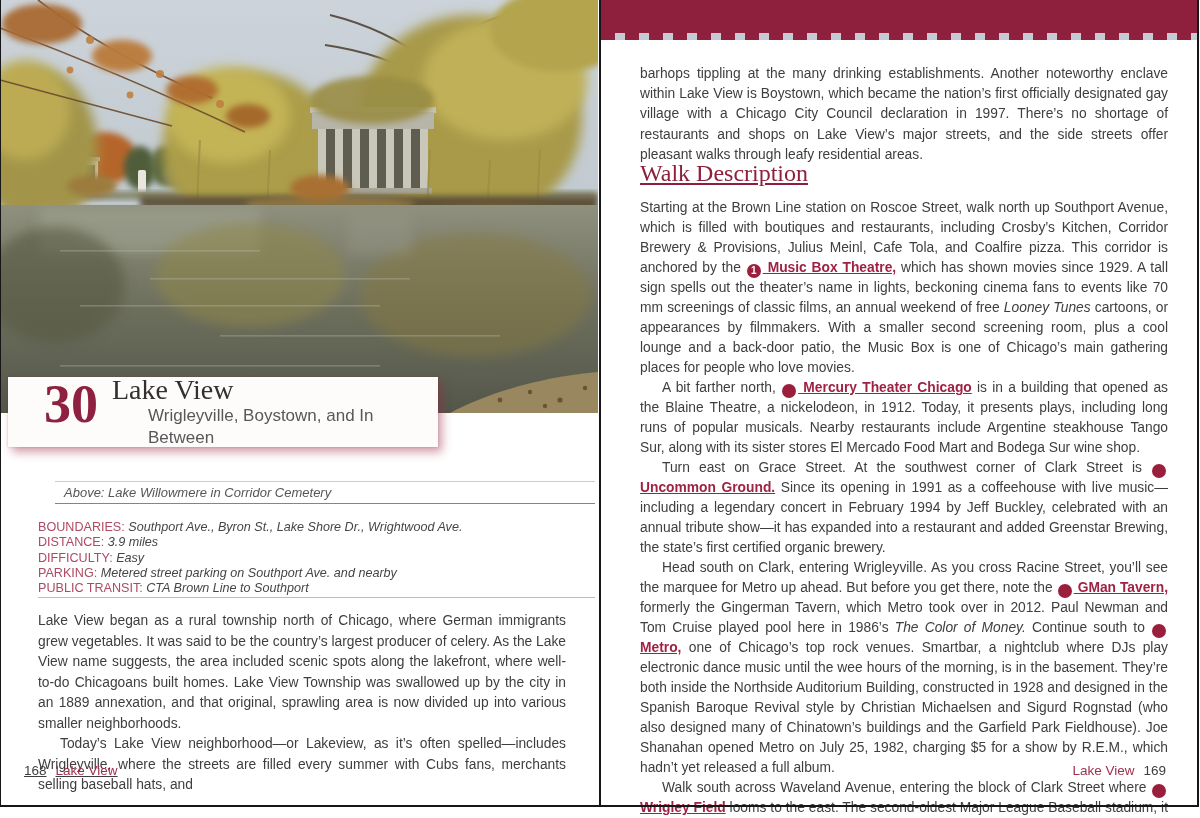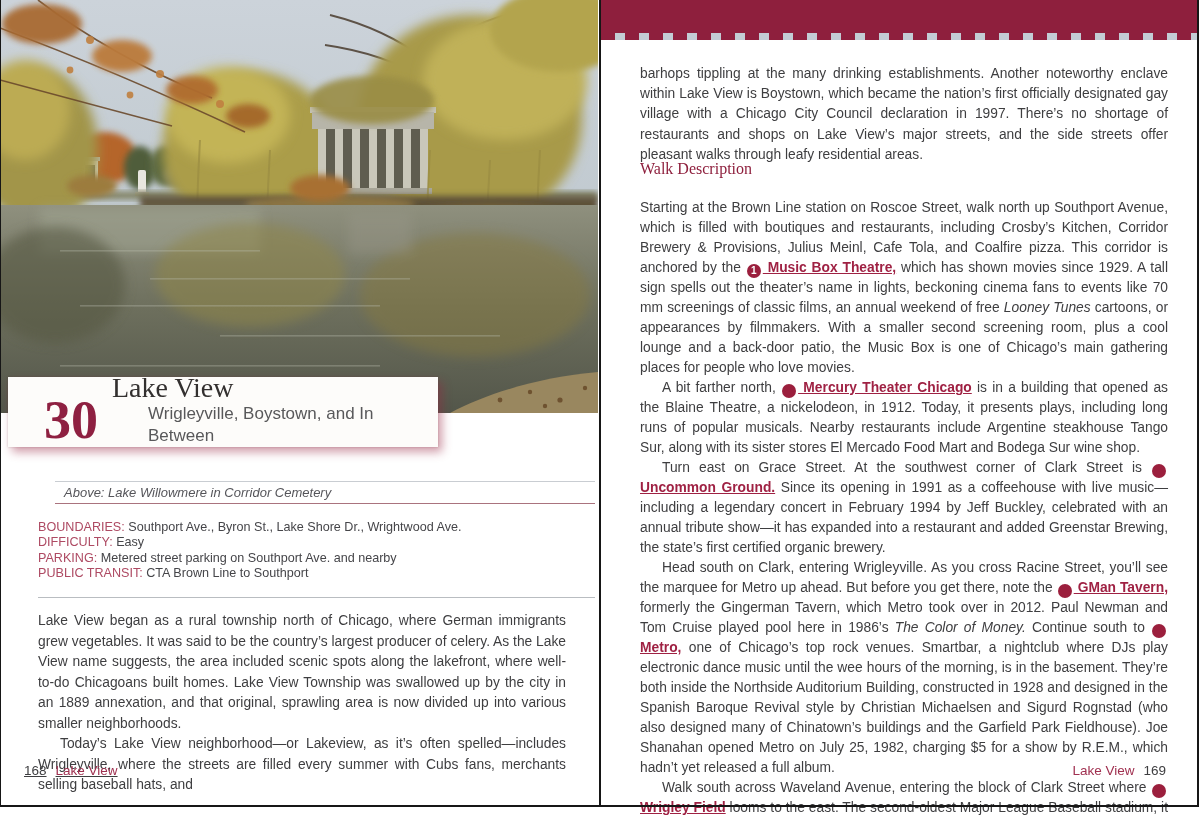--- a/index.html
+++ b/index.html
@@ -12,41 +12,41 @@
   #edge-left{left:0;top:0;width:1px;height:807px;}
   #edge-right{left:1197px;top:0;width:2px;height:807px;}
   #edge-bottom{left:0;top:805px;width:1199px;height:2px;}
   #gutter{left:599px;top:0;width:2px;height:805px;}
 
   
   #photo{position:absolute;left:0;top:0;width:598px;height:413px;display:block;}
   #title-box{
     position:absolute;left:8px;top:377px;width:430px;height:70px;background:#fdfcfa;
     box-shadow:4px 5px 9px rgba(150,35,65,.45), 0 0 2px rgba(80,40,50,.25);
-    display:flex;align-items:flex-end;z-index:5;
+    display:flex;align-items:flex-start;z-index:5;
   }
   #chapter-number{
     font-family:"Liberation Serif",serif;font-weight:bold;font-size:54px;line-height:54px;
     color:#8e2041;margin:0 0 0 36px;
   }
   #title-wrap{margin-left:14px;margin-top:-2px;}
   #chapter-title{
     font-family:"Liberation Serif",serif;font-size:28px;line-height:30px;color:#33302f;margin:0;font-weight:normal;
   }
   #chapter-subtitle{font-size:17px;line-height:22px;color:#58585a;margin:0 0 0 36px;}
 
   .rule{position:absolute;height:1px;}
   #cap-rule-top{left:55px;top:481px;width:540px;background:#c9cdd2;}
   #cap-rule-bottom{left:55px;top:503px;width:540px;background:#aa737e;}
   #photo-caption{
     position:absolute;left:64px;top:485px;width:520px;font-size:13px;font-style:italic;color:#55555a;
   }
   #info-block{position:absolute;left:38px;top:520px;width:540px;font-size:12.6px;line-height:15.3px;}
   .info-label{color:#ae4a63;}
-  .info-value{color:#454549;}
+  .info-value{color:#454549;font-style:italic;}
   #info-rule{left:38px;top:597px;width:557px;background:#b9bdc1;}
 
   #left-body{position:absolute;left:38px;top:611px;width:528px;}
   .body-p{margin:0;font-size:13.8px;line-height:20.5px;text-align:justify;color:#3e3e40;}
   .body-p.indent{text-indent:22px;}
   .body-p .italic{font-style:italic;}
   .body-p .venue{font-weight:bold;color:#9f2143;text-decoration:underline;}
   .marker{
     display:inline-flex;width:14px;height:14px;border-radius:50%;background:#9b1f3d;color:#ffffff;
     font-size:10px;font-weight:bold;align-items:center;justify-content:center;vertical-align:-2px;
@@ -63,21 +63,21 @@
   
   #band{position:absolute;left:601px;top:0;width:596px;height:33px;background:#8e1f3d;}
   #band-dashes{
     position:absolute;left:601px;top:33px;width:596px;height:7px;
     background:repeating-linear-gradient(90deg,#8e1f3d 0 14px,#c3ccd4 14px 24px);
   }
   #right-intro{position:absolute;left:640px;top:64px;width:528px;}
   #right-intro .body-p{line-height:20.2px;}
   #walk-heading{
     position:absolute;left:640px;top:160px;width:400px;margin:0;
-    font-family:"Liberation Serif",serif;font-weight:normal;font-size:16px;color:#8e1f3d;
+    font-family:"Liberation Serif",serif;font-weight:normal;font-size:24px;color:#8e1f3d;text-decoration:underline;
   }
   #right-body{position:absolute;left:640px;top:198px;width:528px;}
   #right-body .body-p{line-height:20px;}
 </style>
 </head>
 <body>
 
 <div id="spread">
 
   <svg id="photo" viewBox="0 0 598 413">
@@ -209,20 +209,21 @@
       <div id="chapter-subtitle">Wrigleyville, Boystown, and In Between</div>
     </div>
   </div>
 
   <div class="rule" id="cap-rule-top"></div>
   <div id="photo-caption">Above: Lake Willowmere in Corridor Cemetery</div>
   <div class="rule" id="cap-rule-bottom"></div>
 
   <div id="info-block">
       <div><span class="info-label">BOUNDARIES:</span><span class="info-value"> Southport Ave., Byron St., Lake Shore Dr., Wrightwood Ave.</span></div>
+      <div><span class="info-label">DISTANCE:</span><span class="info-value"> 3.9 miles</span></div>
       <div><span class="info-label">DIFFICULTY:</span><span class="info-value"> Easy</span></div>
       <div><span class="info-label">PARKING:</span><span class="info-value"> Metered street parking on Southport Ave. and nearby</span></div>
       <div><span class="info-label">PUBLIC TRANSIT:</span><span class="info-value"> CTA Brown Line to Southport</span></div>
     </div>
   <div class="rule" id="info-rule"></div>
 
   <div id="left-body">
       <p class="body-p"><span>Lake View began as a rural township north of Chicago, where German immigrants grew vegetables. It was said to be the country’s largest producer of celery. As the Lake View name suggests, the area included scenic spots along the lakefront, where well-to-do Chicagoans built homes. Lake View Township was swallowed up by the city in an 1889 annexation, and that original, sprawling area is now divided up into various smaller neighborhoods.</span></p>
       <p class="body-p indent"><span>Today’s Lake View neighborhood—or Lakeview, as it’s often spelled—includes Wrigleyville, where the streets are filled every summer with Cubs fans, merchants selling baseball hats, and</span></p>
     </div>

